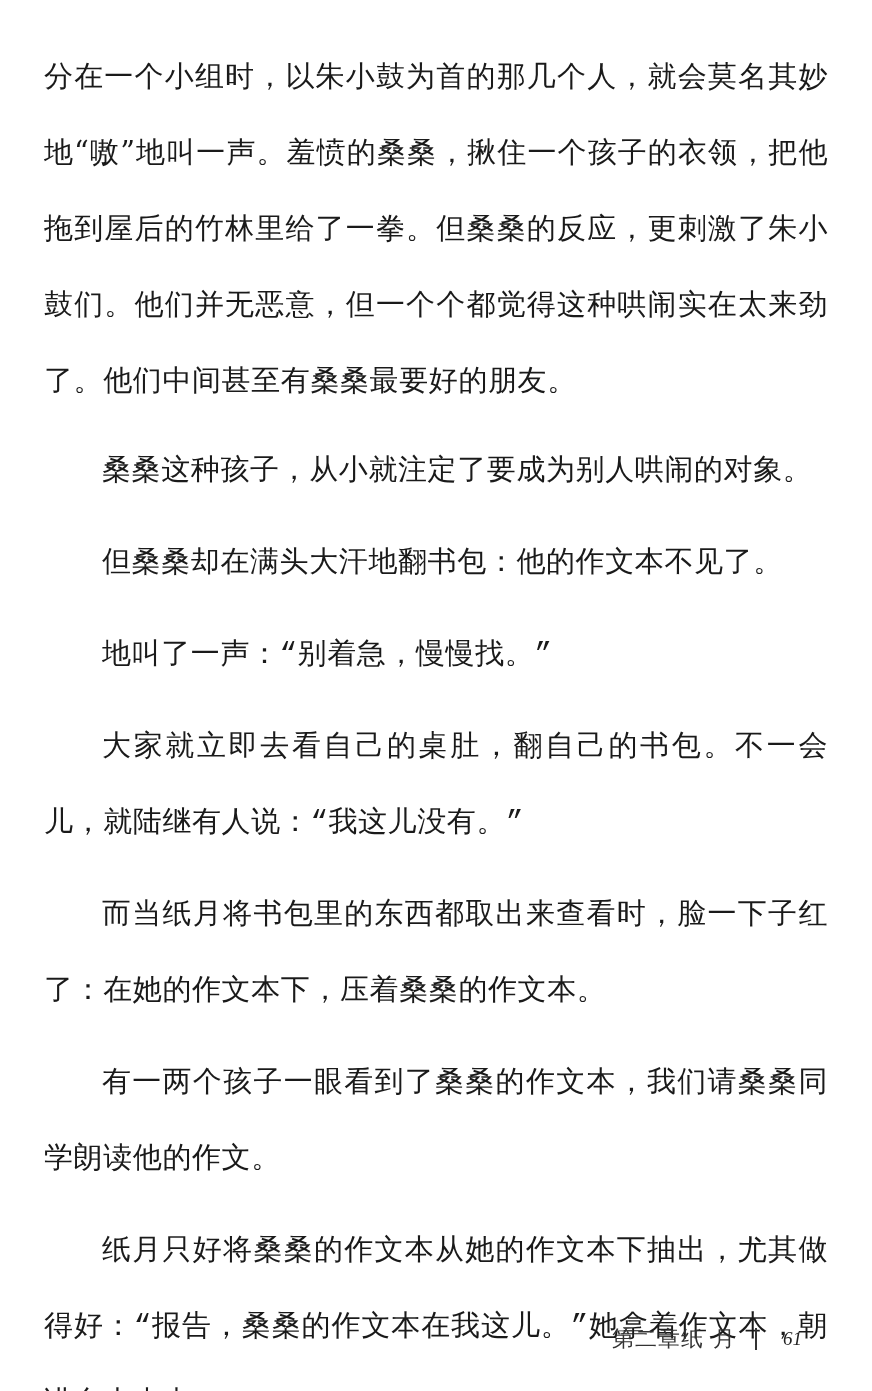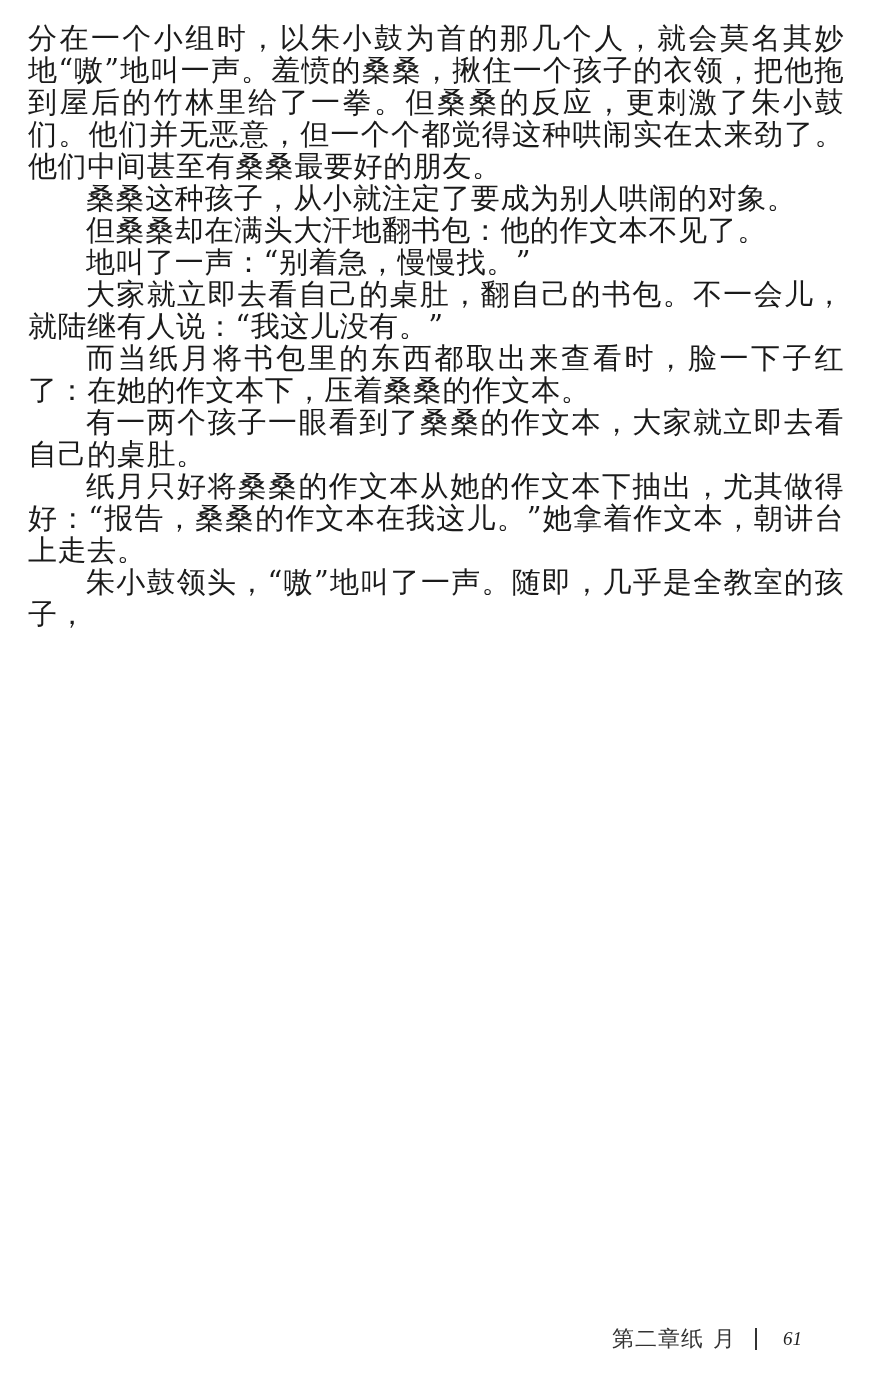--- a/index.html
+++ b/index.html
@@ -5,49 +5,49 @@
     html, body { margin: 0; padding: 0; background: #ffffff; }
     body {
       width: 872px; height: 1391px; position: relative; overflow: hidden;
       font-family: "DejaVu Serif", "Liberation Serif", serif;
       color: #1a1a1a;
     }
     .page-body {
       position: absolute; left: 28px; top: 22px; width: 816px;
     }
     .para {
-      margin: 0;
+      margin: 16px;
       font-size: 29px;
-      line-height: 32px;
+      line-height: 76px;
       letter-spacing: 0.6px;
       text-align: justify;
       text-align-last: left;
     }
-    .para.indent { text-indent: 58px; }
+    .para.indent { text-indent: 58px; font-family: Liberation Mono, monospace; }
     .footer {
       position: absolute; top: 1322px; left: 612px; height: 34px;
       display: flex; align-items: center;
       color: #333;
     }
     .footer .chapter { font-size: 22px; letter-spacing: 1px; font-family: "DejaVu Sans", "Liberation Sans", sans-serif; }
     .footer .title { font-size: 22px; letter-spacing: 10px; font-family: "DejaVu Sans", "Liberation Sans", sans-serif; }
     .footer .divider { width: 2px; height: 22px; background: #333; margin-left: 10px; margin-right: 26px; }
     .footer .page-num { font-family: "Liberation Serif", serif; font-style: italic; font-size: 19px; color: #222; }
   </style>
 </head>
 <body>
 
 <div class="page-body">
   <p class="para">分在一个小组时，以朱小鼓为首的那几个人，就会莫名其妙地“嗷”地叫一声。羞愤的桑桑，揪住一个孩子的衣领，把他拖到屋后的竹林里给了一拳。但桑桑的反应，更刺激了朱小鼓们。他们并无恶意，但一个个都觉得这种哄闹实在太来劲了。他们中间甚至有桑桑最要好的朋友。</p>
   <p class="para indent">桑桑这种孩子，从小就注定了要成为别人哄闹的对象。</p>
   <p class="para indent">但桑桑却在满头大汗地翻书包：他的作文本不见了。</p>
   <p class="para indent">地叫了一声：“别着急，慢慢找。”</p>
   <p class="para indent">大家就立即去看自己的桌肚，翻自己的书包。不一会儿，就陆继有人说：“我这儿没有。”</p>
   <p class="para indent">而当纸月将书包里的东西都取出来查看时，脸一下子红了：在她的作文本下，压着桑桑的作文本。</p>
-  <p class="para indent">有一两个孩子一眼看到了桑桑的作文本，大家就立即去看自己的桌肚。</p>
+  <p class="para indent">有一两个孩子一眼看到了桑桑的作文本，我们请桑桑同学朗读他的作文。</p>
   <p class="para indent">纸月只好将桑桑的作文本从她的作文本下抽出，尤其做得好：“报告，桑桑的作文本在我这儿。”她拿着作文本，朝讲台上走去。</p>
   <p class="para indent">朱小鼓领头，“嗷”地叫了一声。随即，几乎是全教室的孩子，</p>
 </div>
 
 <div class="footer">
   <span class="chapter">第二章</span>
   <span class="title">纸月</span>
   <span class="divider"></span>
   <span class="page-num">61</span>
 </div>

